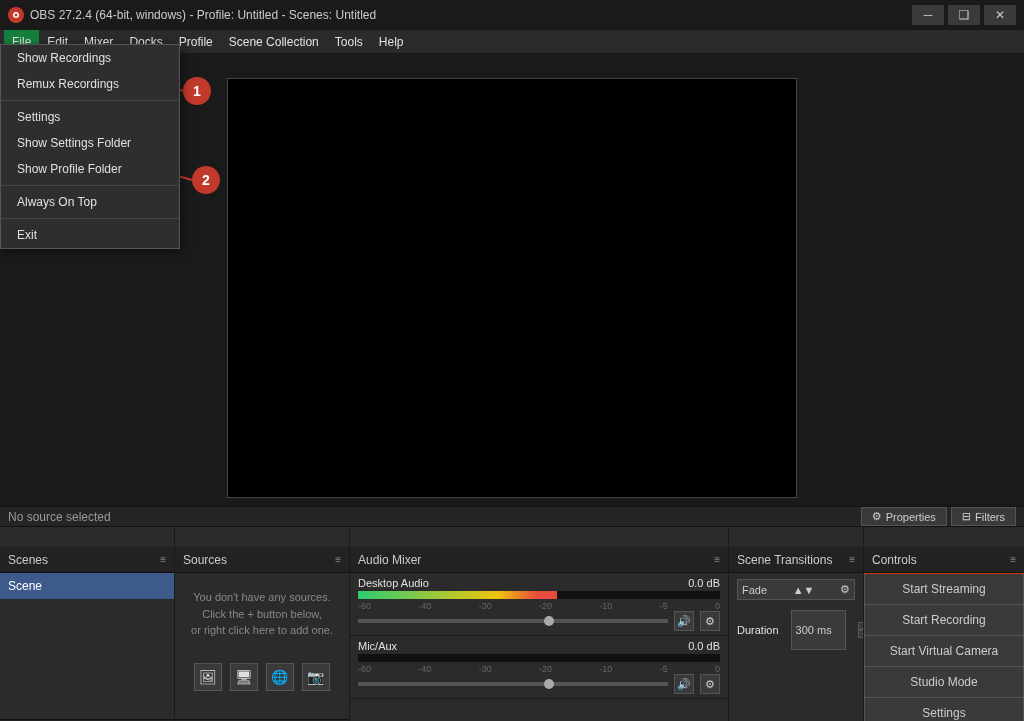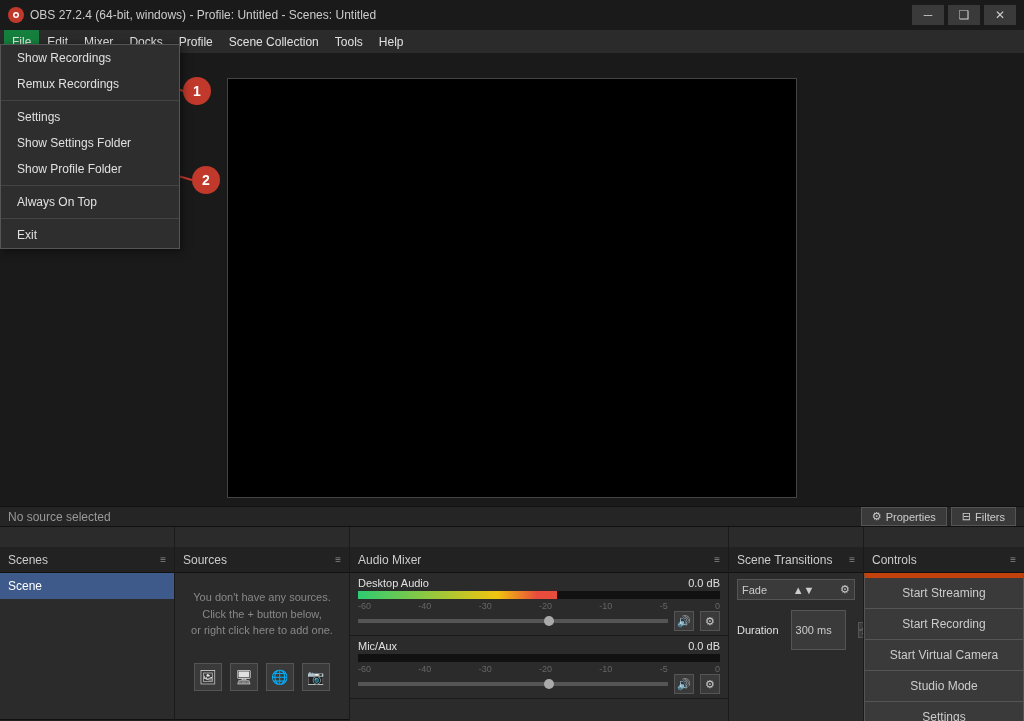--- a/index.html
+++ b/index.html
@@ -336,21 +336,21 @@
       width: 100%;
       padding: 8px;
       background: #3a3a3a;
       border: 1px solid #555;
       border-top: none;
       color: #ccc;
       cursor: pointer;
       font-size: 12px;
       text-align: center;
     }
-    .control-btn:first-child { border-top: 5px solid #c2410c; }
+    .control-btn:first-child { border-top: 1px solid #c2410c; }
 
     
     .annotation {
       position: absolute;
       width: 28px;
       height: 28px;
       background: #c0392b;
       border-radius: 50%;
       color: white;
       font-size: 14px;

